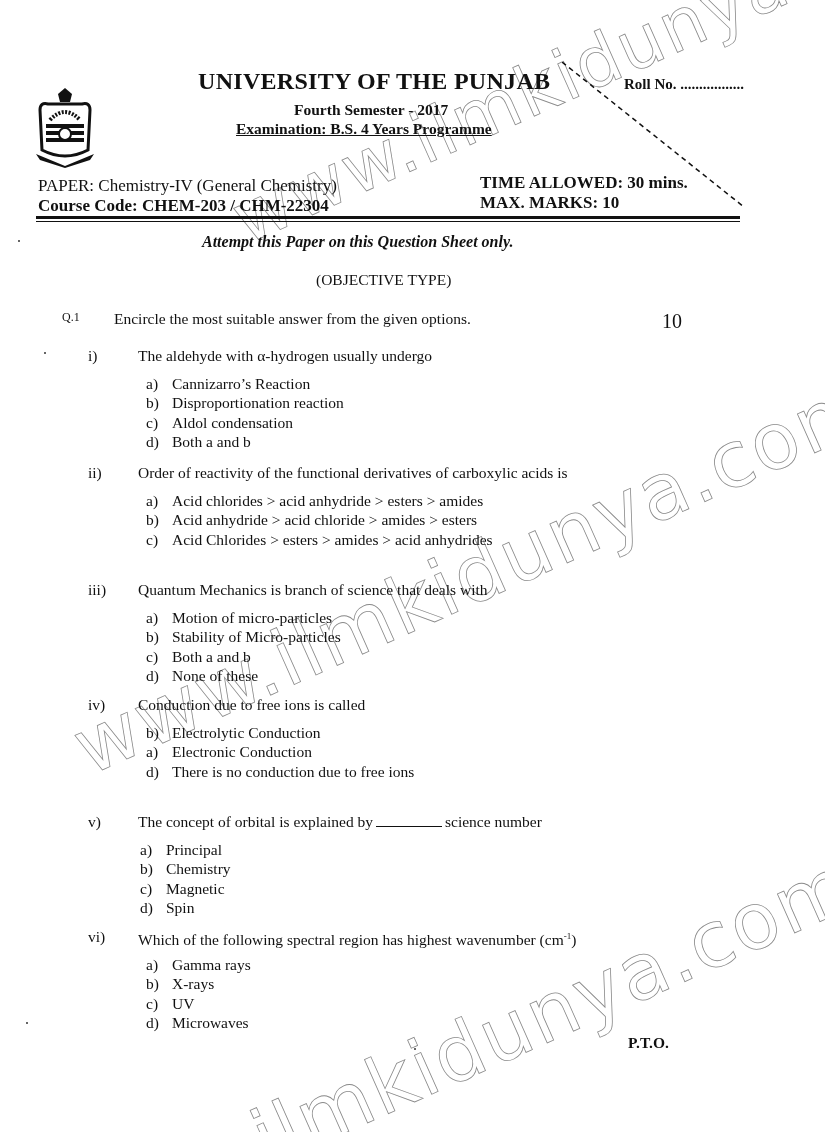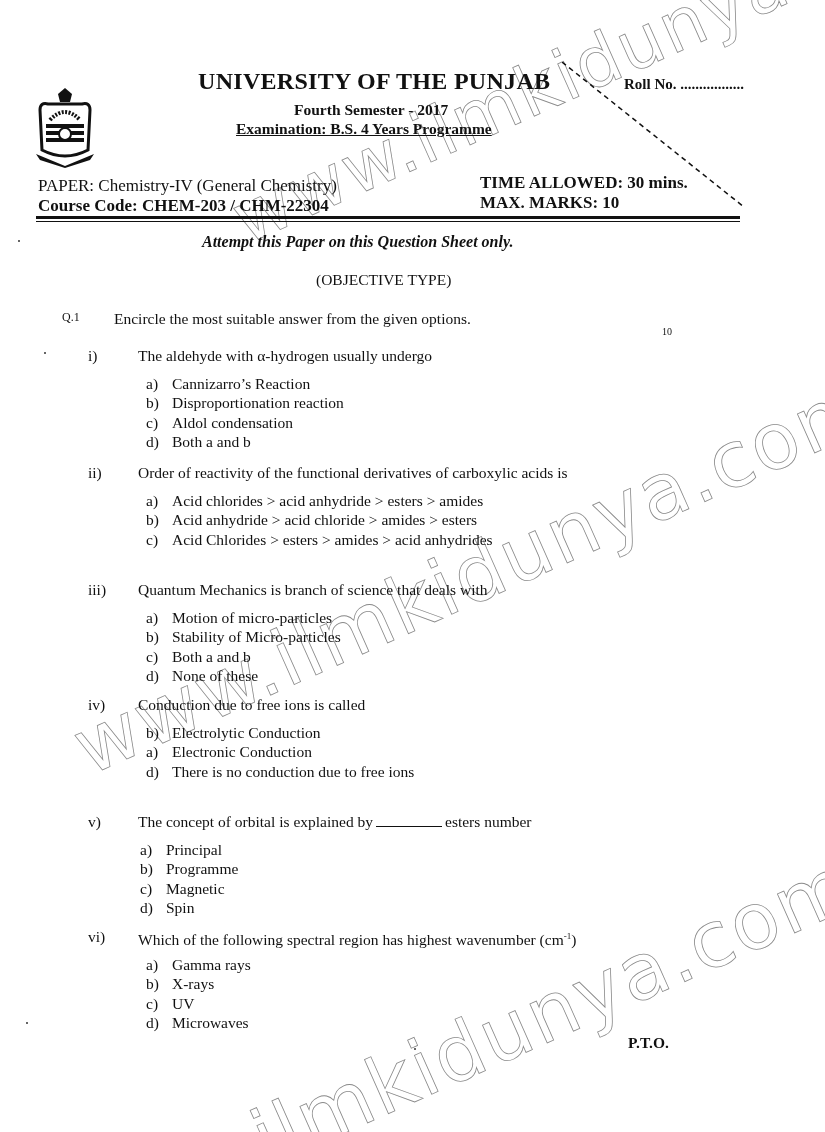--- a/index.html
+++ b/index.html
@@ -15,21 +15,21 @@
   .course { left:38px; top:196px; font-size:17px; font-weight:bold; white-space:nowrap; }
   .time { left:480px; top:173px; font-size:17px; font-weight:bold; white-space:nowrap; }
   .marks { left:480px; top:193px; font-size:17px; font-weight:bold; white-space:nowrap; }
   .rule1 { left:36px; top:216px; width:704px; height:3px; background:#111; }
   .rule2 { left:36px; top:221px; width:704px; height:1px; background:#111; }
   .dash-line { left:562px; top:62px; width:260px; height:150px; }
   .attempt { left:202px; top:233px; font-size:16px; font-weight:bold; font-style:italic; white-space:nowrap; }
   .objective { left:316px; top:271px; font-size:15.5px;text-align:center; }
   .qnum { left:62px; top:310px; font-size:12px; }
   .qtext { left:114px; top:310px; font-size:15.5px; }
-  .qmarks { left:662px; top:310px; font-size:10px;margin-top:16px; }
+  .qmarks { left:662px; top:310px; font-size:20px; }
   .mcq { left:88px; font-size:15.5px; line-height:19.5px; }
   .mcq .num { position:absolute; left:0; top:0; width:40px; }
   .mcq .stem { position:absolute; left:50px; top:0; white-space:nowrap; }
   .mcq .opts { position:absolute; left:50px; top:19.5px; margin:8px; padding:0; list-style:none; }
   .mcq .opts li { white-space:nowrap; height:19.5px; }
   .mcq .opts .lbl { display:inline-block; width:26px; }
   .blank { display:inline-block; width:66px; border-bottom:1px solid #111; height:12px; margin:0 3px; }
   sup { font-size:9px; }
   .pto { left:628px; top:1034px; font-size:15.5px; font-weight:bold; }
   .watermark { color:transparent; -webkit-text-stroke:0.8px #8a8a8a; font-family:"DejaVu Sans", sans-serif;
@@ -118,24 +118,24 @@
   <span class="stem">Conduction due to free ions is called</span>
   <ul class="opts">
     <li><span class="lbl">b)</span><span>Electrolytic Conduction</span></li>
     <li><span class="lbl">a)</span><span>Electronic Conduction</span></li>
     <li><span class="lbl">d)</span><span>There is no conduction due to free ions</span></li>
   </ul>
 </div>
 
 <div class="abs mcq" style="top:812px;">
   <span class="num">v)</span>
-  <span class="stem"><span>The concept of orbital is explained by</span><span class="blank"></span><span>esters number</span></span>
+  <span class="stem"><span>The concept of orbital is explained by</span><span class="blank"></span><span>science number</span></span>
   <ul class="opts" style="left:44px;">
     <li><span class="lbl">a)</span><span>Principal</span></li>
-    <li><span class="lbl">b)</span><span>Programme</span></li>
+    <li><span class="lbl">b)</span><span>Chemistry</span></li>
     <li><span class="lbl">c)</span><span>Magnetic</span></li>
     <li><span class="lbl">d)</span><span>Spin</span></li>
   </ul>
 </div>
 
 <div class="abs mcq" style="top:927px;">
   <span class="num">vi)</span>
   <span class="stem"><span>Which of the following spectral region has highest wavenumber (cm</span><sup>-1</sup><span>)</span></span>
   <ul class="opts">
     <li><span class="lbl">a)</span><span>Gamma rays</span></li>

